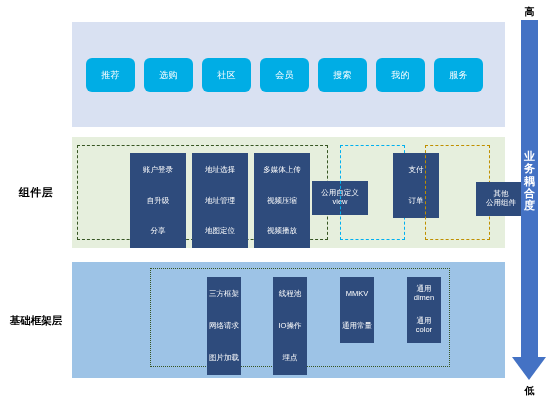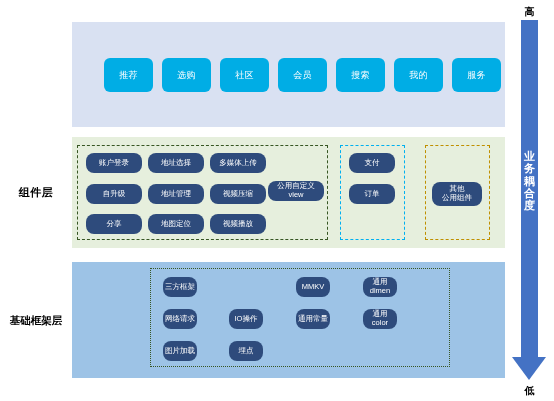--- a/index.html
+++ b/index.html
@@ -61,21 +61,21 @@
   .panel.foundation {
     top: 262px;
     height: 116px;
     background: #9dc3e6;
   }
 
   
   .biz-row {
     position: absolute;
     top: 58px;
-    left: 104px;
+    left: 86px;
     display: flex;
     gap: 9px;
     align-items: flex-end;
   }
   .biz-btn {
     width: 49px;
     height: 34px;
     background: #00ade5;
     border-radius: 6px;
     color: #ffffff;
@@ -110,30 +110,31 @@
     top: 145px;
     width: 65px;
     height: 95px;
     border: 1.6px dashed #bf8f00;
   }
 
   
   .chip {
     position: absolute;
     background: #2e4b7c;
-    border-radius: 8px;
+    border-radius: 0;
     color: #ffffff;
     font-size: 7.5px;
     display: flex;
     align-items: center;
     justify-content: center;
     text-align: center;
     line-height: 1.15;
     box-sizing: border-box;
-    padding: 10px 2px;
+    padding: 17px 2px;
+    margin-left: 44px;
   }
 
   .comp-chip { width: 56px; height: 20px; }
   .pay-chip { width: 46px; height: 20px; }
   .other-chip { width: 50px; height: 24px; }
 
   
   .group-box.base {
     left: 150px;
     top: 268px;
@@ -237,20 +238,21 @@
   <div class="chip pay-chip" style="left:349px; top:184px;">订单</div>
 
   <div class="group-box other"></div>
   <div class="chip other-chip" style="left:432px; top:182px; white-space:pre-line;">其他
 公用组件</div>
 
   <div class="panel foundation"></div>
   <div class="group-box base"></div>
 
   <div class="chip base-chip" style="left:163px; top:277px;">三方框架</div>
+  <div class="chip base-chip" style="left:229px; top:277px;">线程池</div>
   <div class="chip base-chip" style="left:296px; top:277px;">MMKV</div>
   <div class="chip base-chip" style="left:363px; top:277px;">通用dimen</div>
 
   <div class="chip base-chip" style="left:163px; top:309px;">网络请求</div>
   <div class="chip base-chip" style="left:229px; top:309px;">IO操作</div>
   <div class="chip base-chip" style="left:296px; top:309px;">通用常量</div>
   <div class="chip base-chip" style="left:363px; top:309px;">通用color</div>
 
   <div class="chip base-chip" style="left:163px; top:341px;">图片加载</div>
   <div class="chip base-chip" style="left:229px; top:341px;">埋点</div>

